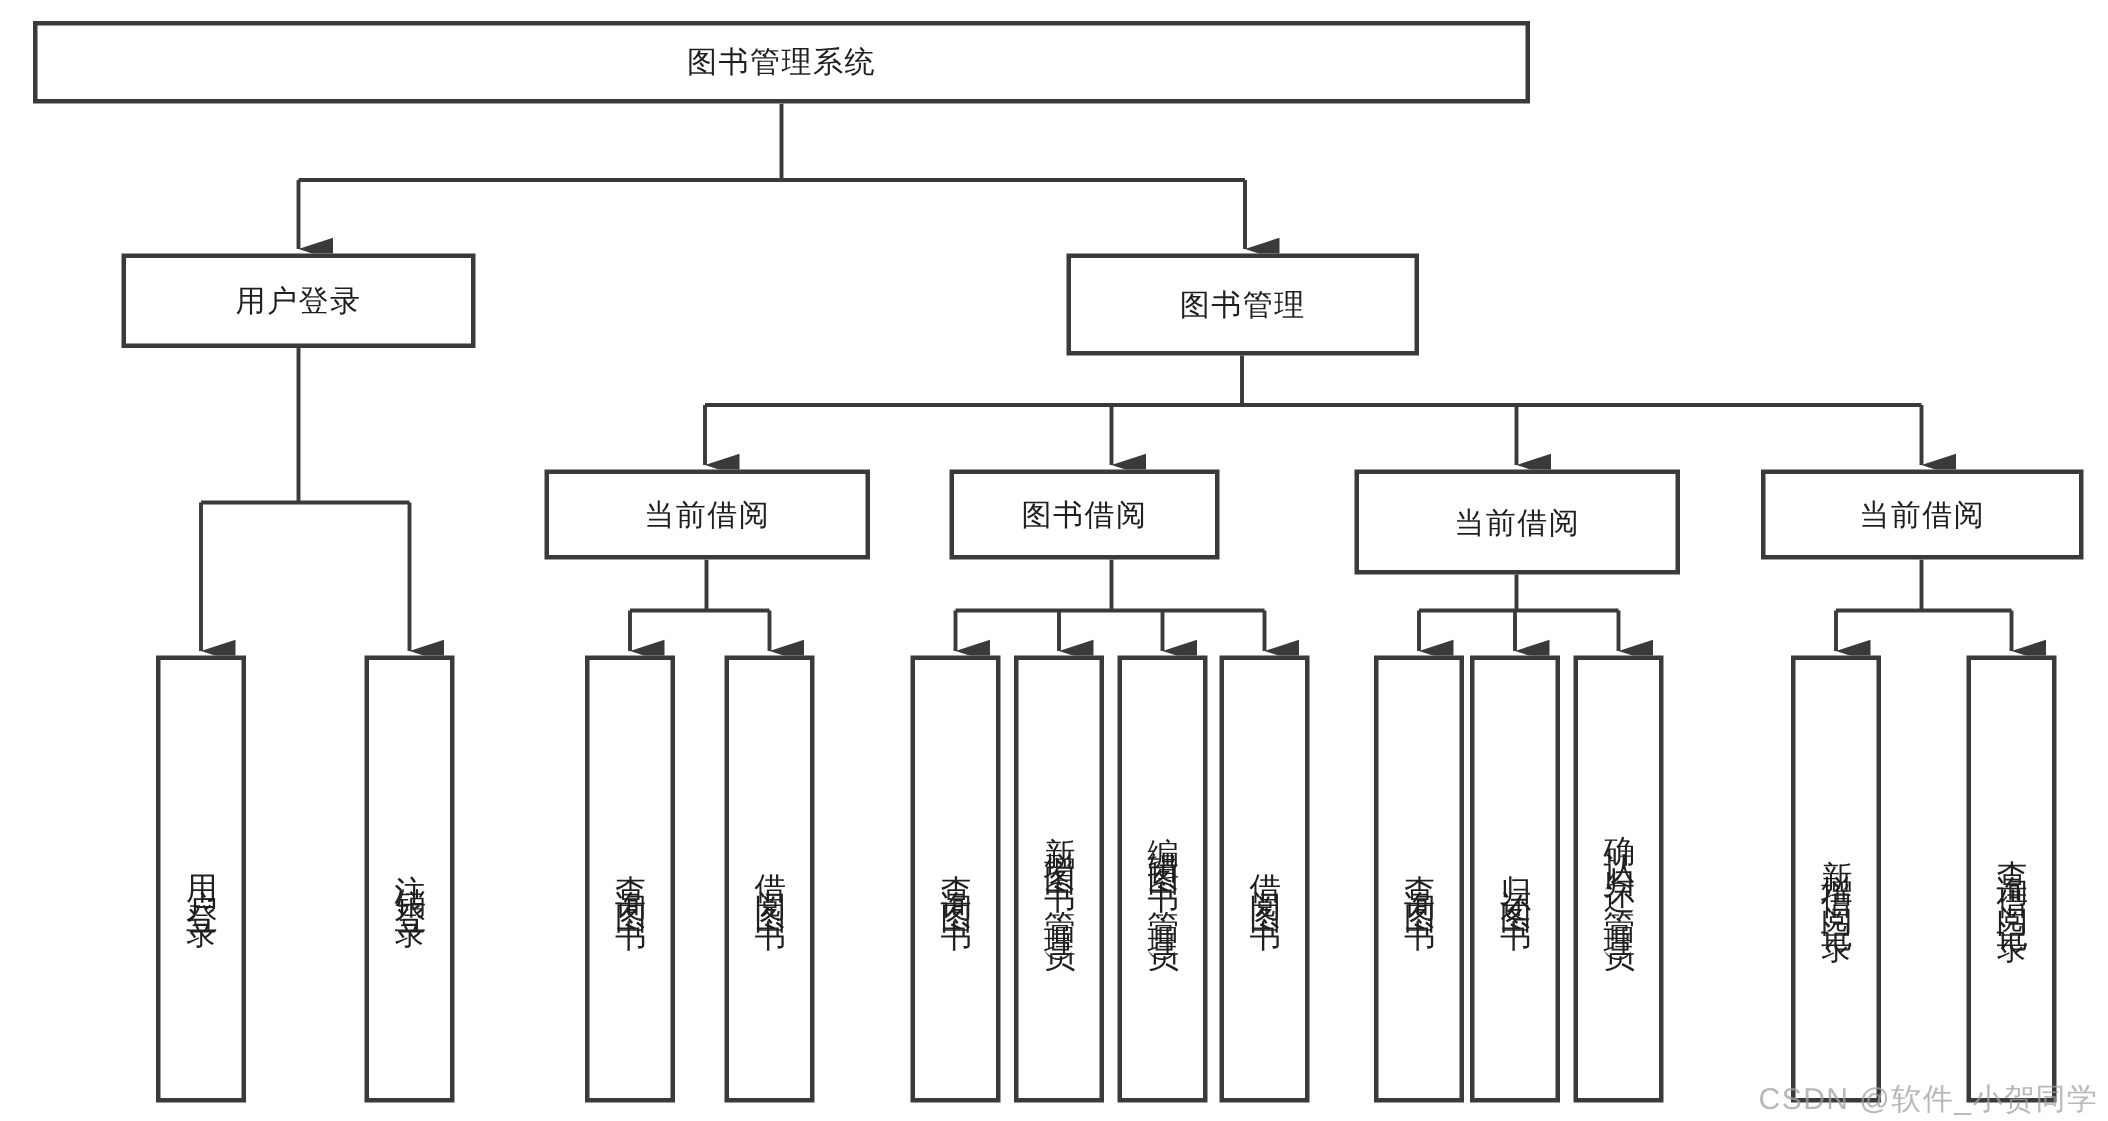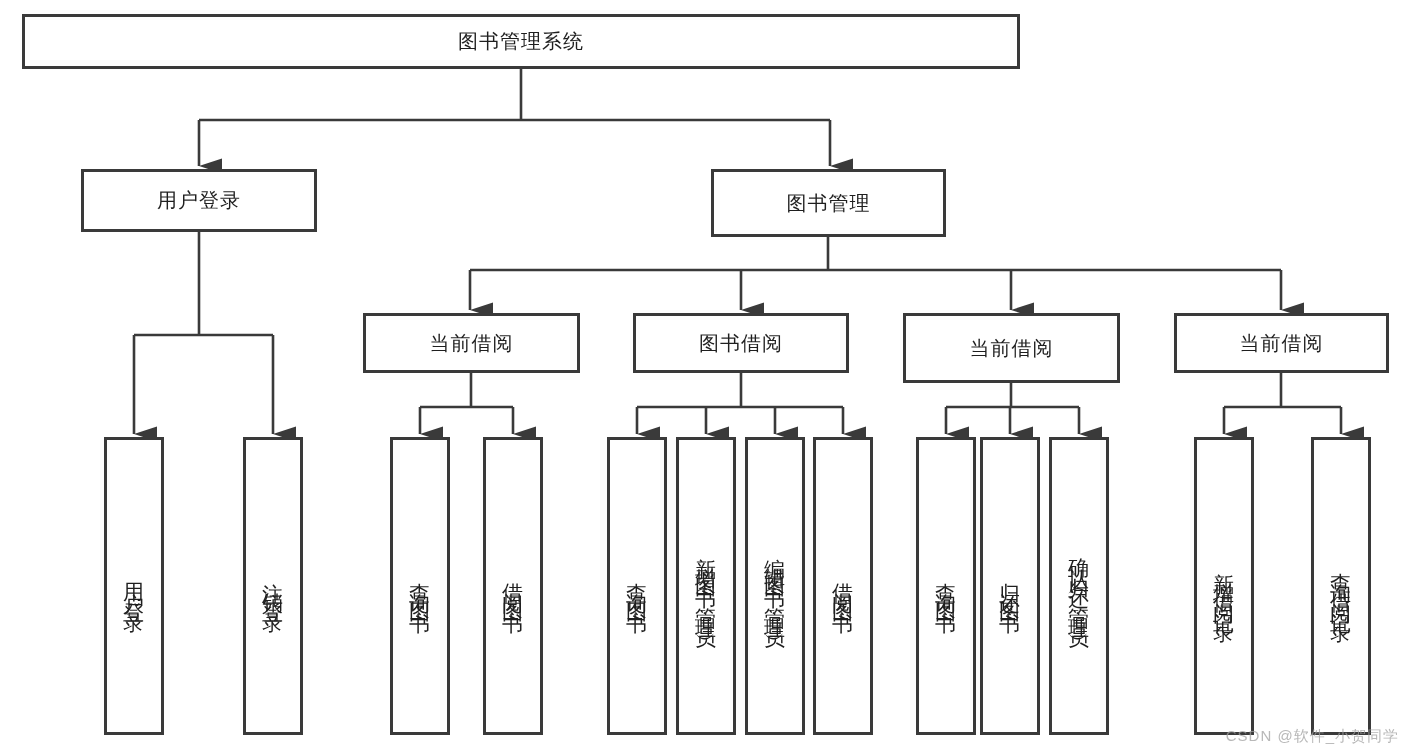--- a/index.html
+++ b/index.html
@@ -49,21 +49,21 @@
     height: 298px;
   }
   .root-node {
     left: 22px; top: 14px; width: 998px; height: 55px;
     font-size: 20px;
   }
   .watermark {
     position: absolute;
     right: 6px;
     bottom: 1px;
-    font-size: 15px;
+    font-size: 20px;
     color: rgba(160,160,160,0.75);
     letter-spacing: 1px;
     white-space: nowrap;
   }
 </style>
 </head>
 <body>
 
 <div class="stage">
 
@@ -109,21 +109,21 @@
       <path d="M1341,407 L1341,434" marker-end="url(#ah)"></path>
     </g>
   </svg>
 
   <div class="node h-node root-node">图书管理系统</div>
 
   <div class="node h-node" style="left:81px; top:169px; width:236px; height:63px;">用户登录</div>
   <div class="node h-node" style="left:711px; top:169px; width:235px; height:68px;">图书管理</div>
 
   <div class="node h-node" style="left:363px; top:313px; width:217px; height:60px;">当前借阅</div>
-  <div class="node h-node" style="left:633px; top:313px; width:216px; height:60px;">图书借阅</div>
+  <div class="node h-node" style="left:633px; top:313px; width:180px; height:60px;">图书借阅</div>
   <div class="node h-node" style="left:903px; top:313px; width:217px; height:70px;">当前借阅</div>
   <div class="node h-node" style="left:1174px; top:313px; width:215px; height:60px;">当前借阅</div>
 
   <div class="node v-node" style="left:104px;">用户登录</div>
   <div class="node v-node" style="left:243px;">注销登录</div>
 
   <div class="node v-node" style="left:390px;">查询图书</div>
   <div class="node v-node" style="left:483px;">借阅图书</div>
 
   <div class="node v-node" style="left:607px;">查询图书</div>

